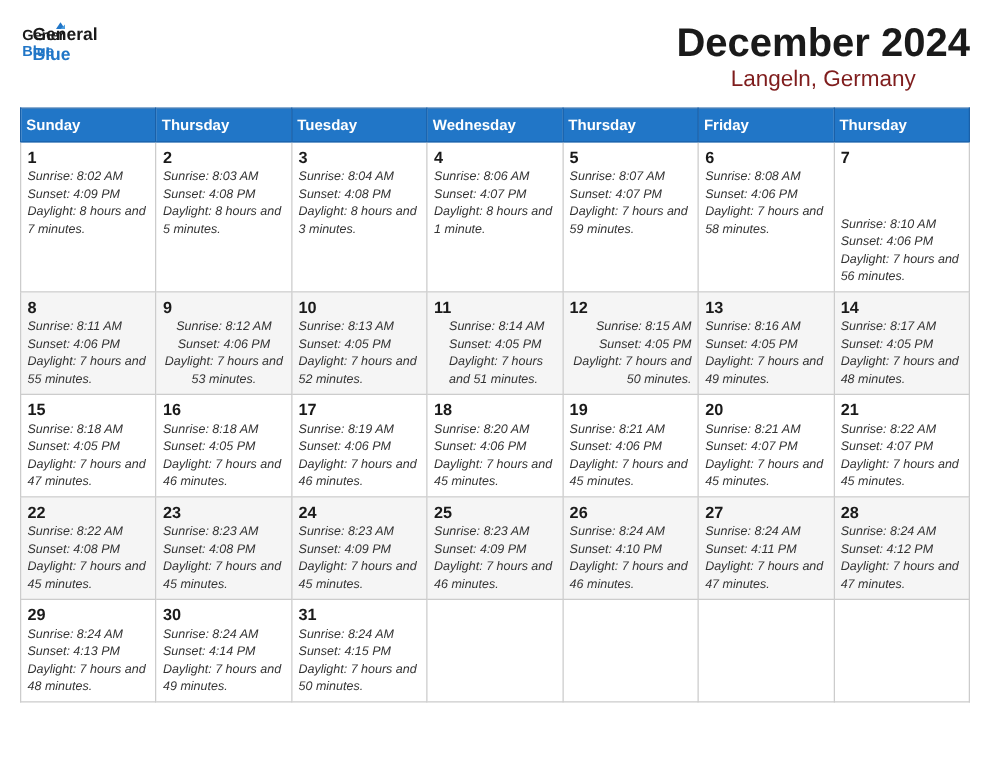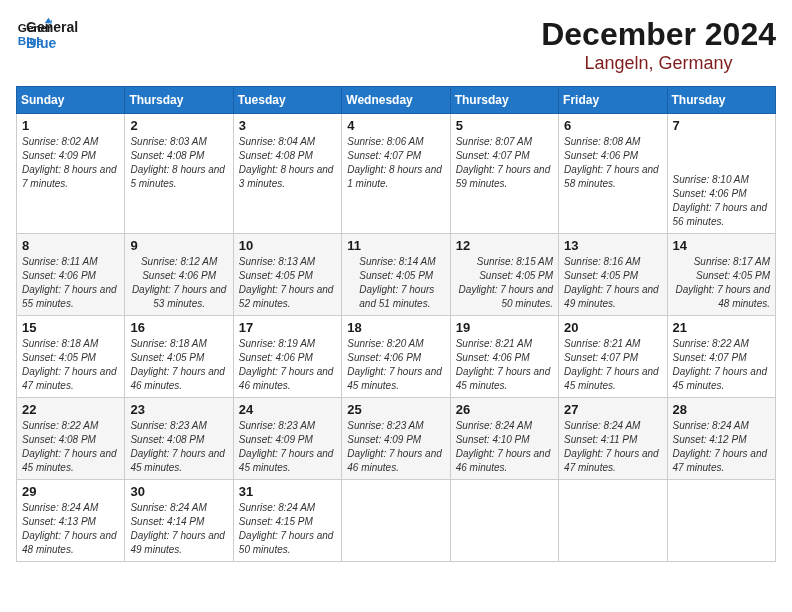--- a/index.html
+++ b/index.html
@@ -190,21 +190,21 @@
 Daylight: 7 hours and 50 minutes.</div>
         </td>
         <td>
           <span class="day-num">13</span>
           <div class="day-info" style="white-space: pre-line;">Sunrise: 8:16 AM
 Sunset: 4:05 PM
 Daylight: 7 hours and 49 minutes.</div>
         </td>
         <td>
           <span class="day-num">14</span>
-          <div class="day-info" style="white-space: pre-line; text-align: right;">Sunrise: 8:17 AM
+          <div class="day-info" style="white-space: pre-line;">Sunrise: 8:17 AM
 Sunset: 4:05 PM
 Daylight: 7 hours and 48 minutes.</div>
         </td>
       </tr>
       <tr>
         <td>
           <span class="day-num">15</span>
           <div class="day-info" style="white-space: pre-line;">Sunrise: 8:18 AM
 Sunset: 4:05 PM
 Daylight: 7 hours and 47 minutes.</div>

